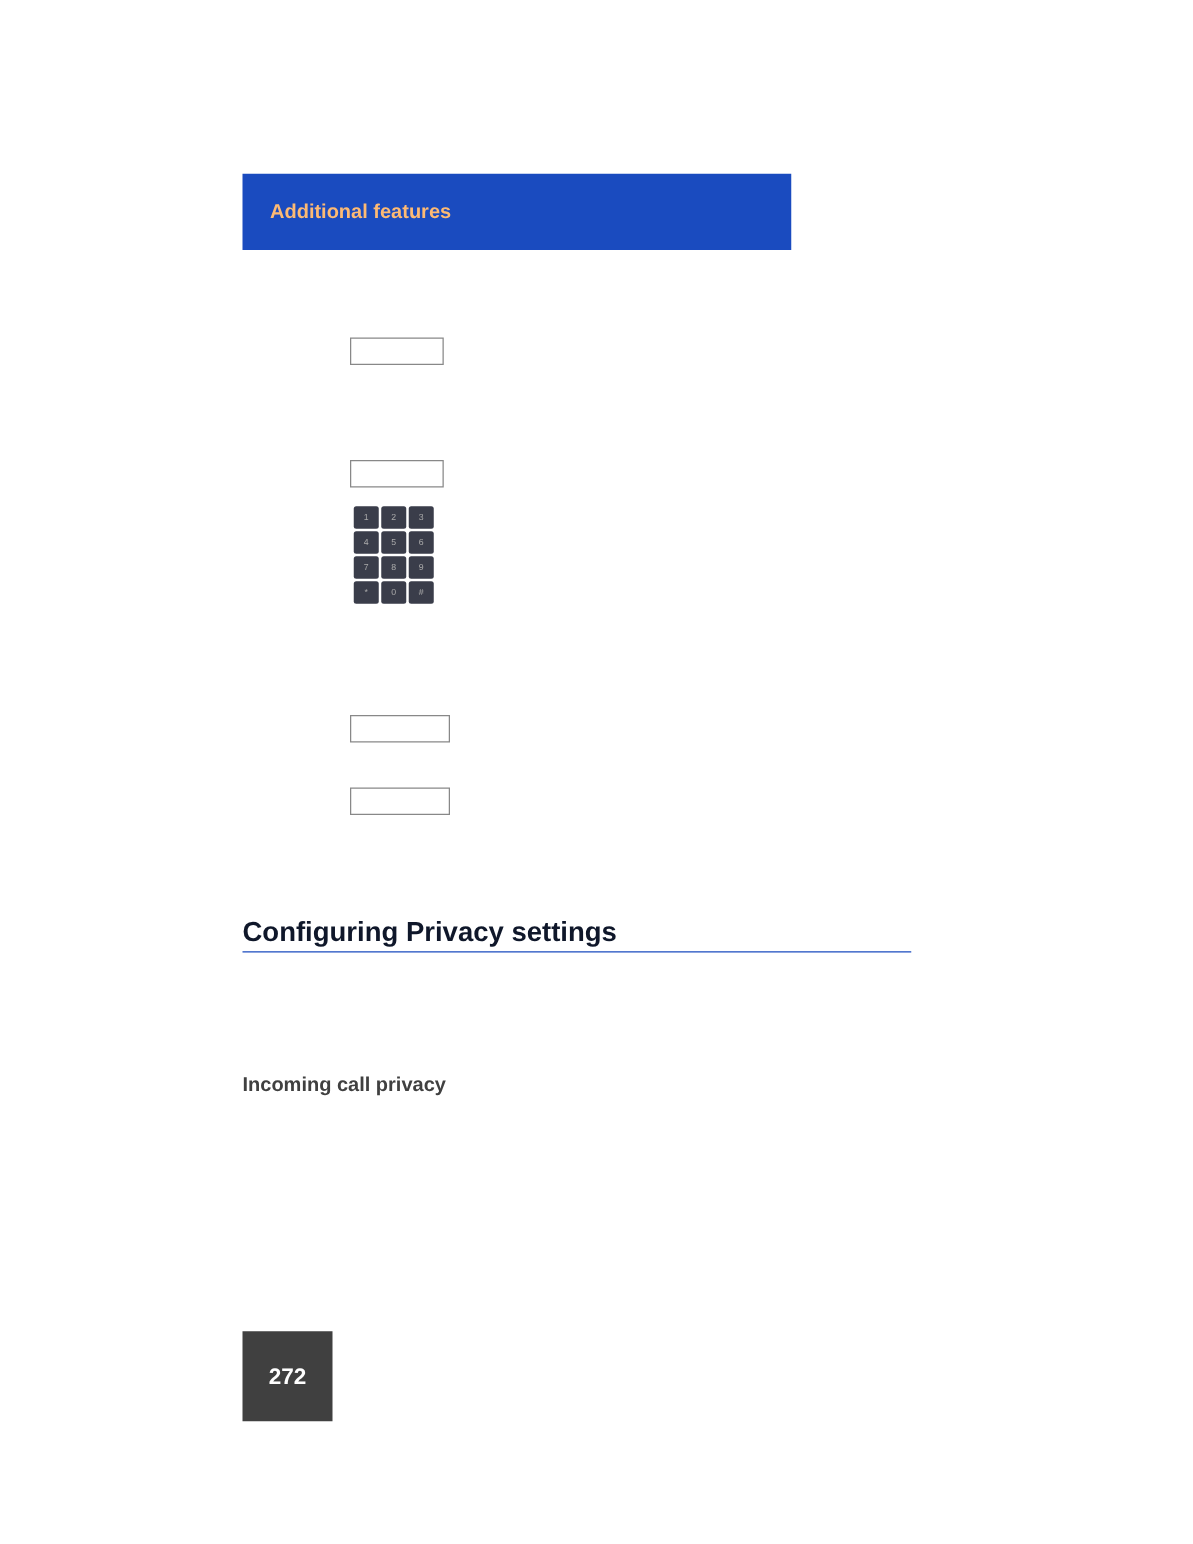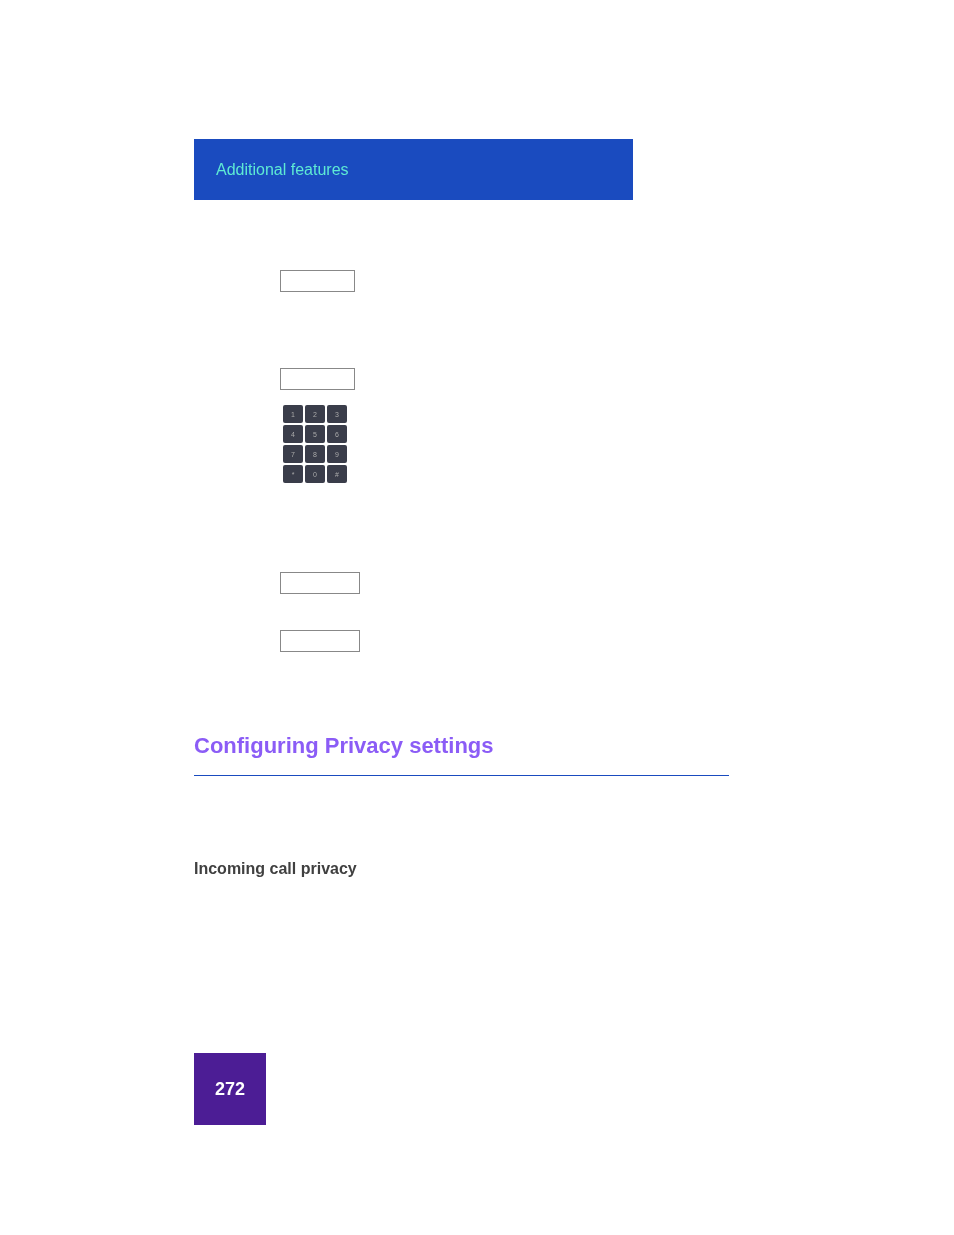--- a/index.html
+++ b/index.html
@@ -30,23 +30,23 @@
       left: 194px;
       width: 439px;
       height: 61px;
       background-color: #1a4bbf;
       display: flex;
       align-items: center;
       padding-left: 22px;
     }
 
     .section-header-text {
-      color: #5eead4;
+      color: #fdba74;
       font-size: 16px;
-      font-weight: normal;
+      font-weight: bold;
     }
 
     
     .input-box-1 {
       position: absolute;
       top: 270px;
       left: 280px;
       width: 75px;
       height: 22px;
       border: 1px solid #888;
@@ -113,49 +113,49 @@
 
     
     .section-title {
       position: absolute;
       top: 733px;
       left: 194px;
       width: 535px;
     }
 
     .section-title-text {
-      color: #8b5cf6;
+      color: #0f172a;
       font-size: 22px;
       font-weight: bold;
       display: block;
-      padding-bottom: 16px;
+      padding-bottom: 2px;
       border-bottom: 1px solid #1a4bbf;
     }
 
     
     .subsection-title {
       position: absolute;
       top: 860px;
       left: 194px;
     }
 
     .subsection-title-text {
       color: #404040;
       font-size: 16px;
       font-weight: bold;
     }
 
     
     .page-number-box {
       position: absolute;
-      bottom: 110px;
+      bottom: 98px;
       left: 194px;
       width: 72px;
       height: 72px;
-      background-color: #4c1d95;
+      background-color: #404040;
       display: flex;
       align-items: center;
       justify-content: center;
     }
 
     .page-number-text {
       color: #ffffff;
       font-size: 18px;
       font-weight: bold;
     }

